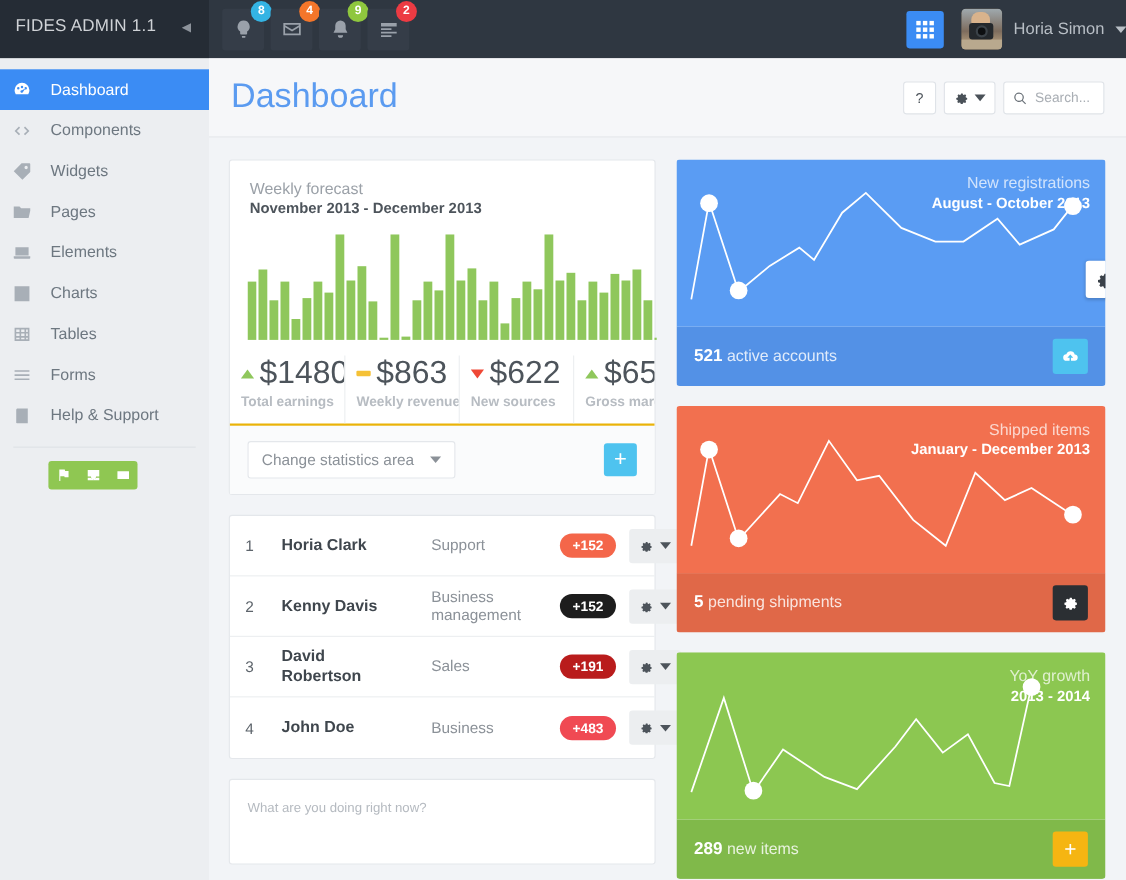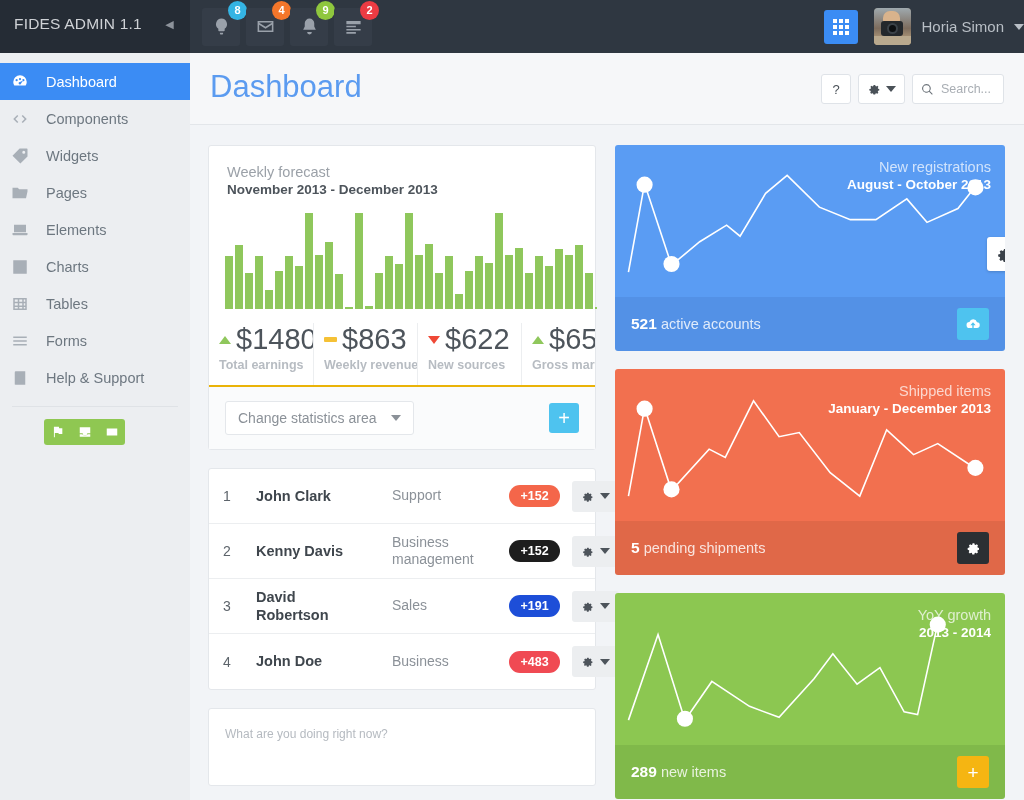--- a/index.html
+++ b/index.html
@@ -425,21 +425,21 @@
             <span>Change statistics area</span>
             <span class="sc"></span>
           </div>
           <div class="add-btn">+</div>
         </div>
       </div>
 
       <div class="panel list-panel" id="user-list">
           <div class="row">
             <div class="r-num">1</div>
-            <div class="r-name">John Clark</div>
+            <div class="r-name">Horia Clark</div>
             <div class="r-dept">Support</div>
             <div class="r-badge-wrap">
               <span class="r-badge" style="background:#f4664a">+152</span>
             </div>
             <div class="r-gear">
               <svg viewBox="0 0 24 24">
                 <path d="M12 8a4 4 0 1 0 0 8 4 4 0 0 0 0-8zm9 4l-2-.6-.5-1.3 1-1.8-1.8-1.8-1.8 1-1.3-.5L14 5h-2.6l-.6 2-1.3.5-1.8-1-1.8 1.8 1 1.8-.5 1.3L4 12v2.6l2 .6.5 1.3-1 1.8 1.8 1.8 1.8-1 1.3.5.6 2H14l.6-2 1.3-.5 1.8 1 1.8-1.8-1-1.8.5-1.3 2-.6V12z"></path>
               </svg>
               <span class="gc"></span>
             </div>
@@ -456,21 +456,21 @@
                 <path d="M12 8a4 4 0 1 0 0 8 4 4 0 0 0 0-8zm9 4l-2-.6-.5-1.3 1-1.8-1.8-1.8-1.8 1-1.3-.5L14 5h-2.6l-.6 2-1.3.5-1.8-1-1.8 1.8 1 1.8-.5 1.3L4 12v2.6l2 .6.5 1.3-1 1.8 1.8 1.8 1.8-1 1.3.5.6 2H14l.6-2 1.3-.5 1.8 1 1.8-1.8-1-1.8.5-1.3 2-.6V12z"></path>
               </svg>
               <span class="gc"></span>
             </div>
           </div>
           <div class="row">
             <div class="r-num">3</div>
             <div class="r-name">David Robertson</div>
             <div class="r-dept">Sales</div>
             <div class="r-badge-wrap">
-              <span class="r-badge" style="background:#1d4ed8">+191</span>
+              <span class="r-badge" style="background:#b91c1c">+191</span>
             </div>
             <div class="r-gear">
               <svg viewBox="0 0 24 24">
                 <path d="M12 8a4 4 0 1 0 0 8 4 4 0 0 0 0-8zm9 4l-2-.6-.5-1.3 1-1.8-1.8-1.8-1.8 1-1.3-.5L14 5h-2.6l-.6 2-1.3.5-1.8-1-1.8 1.8 1 1.8-.5 1.3L4 12v2.6l2 .6.5 1.3-1 1.8 1.8 1.8 1.8-1 1.3.5.6 2H14l.6-2 1.3-.5 1.8 1 1.8-1.8-1-1.8.5-1.3 2-.6V12z"></path>
               </svg>
               <span class="gc"></span>
             </div>
           </div>
           <div class="row">
             <div class="r-num">4</div>

